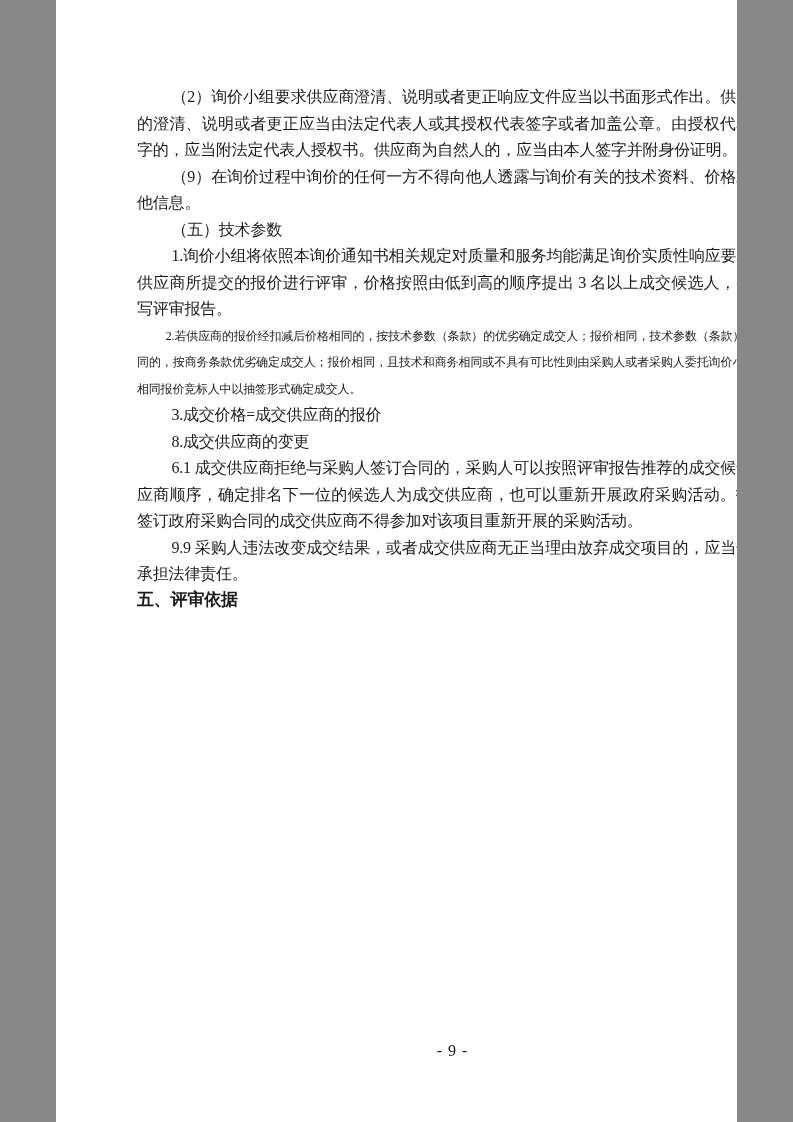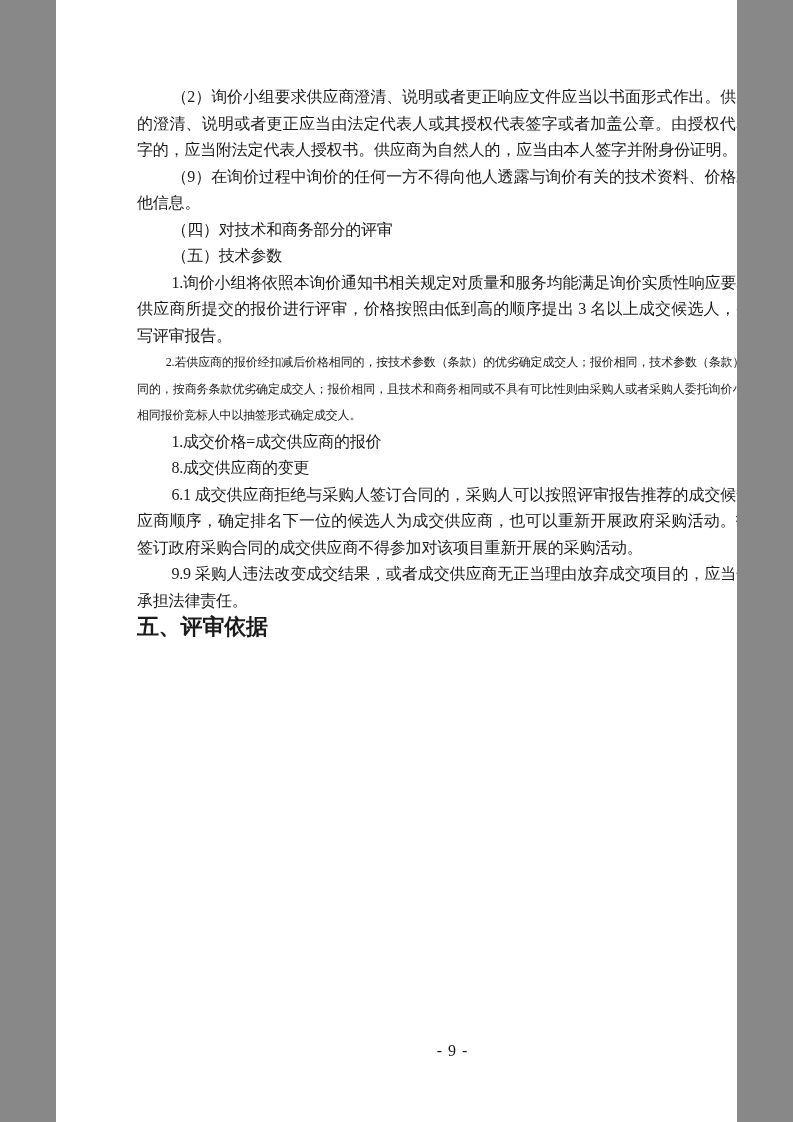--- a/index.html
+++ b/index.html
@@ -37,43 +37,43 @@
     text-indent: 2.15em;
   }
   p.condensed {
     text-indent: 2.4em;
     font-size: 12px;
     font-family: "Liberation Serif", "DejaVu Serif", serif;
   }
   p.heading {
     text-indent: 0;
     font-weight: bold;
-    font-size: 22px;
+    font-size: 17px;
+    font-family: Liberation Mono, monospace;
   }
   .page-footer {
     position: absolute;
     top: 1042px;
     left: 0;
     width: 793px;
     text-align: center;
     font-size: 16px;
     letter-spacing: 1px;
   }
 </style>
 </head>
 <body>
 
 <div class="page">
   <div class="doc-body">
       <p class="body">（2）询价小组要求供应商澄清、说明或者更正响应文件应当以书面形式作出。供应商的澄清、说明或者更正应当由法定代表人或其授权代表签字或者加盖公章。由授权代表签字的，应当附法定代表人授权书。供应商为自然人的，应当由本人签字并附身份证明。</p>
       <p class="body">（9）在询价过程中询价的任何一方不得向他人透露与询价有关的技术资料、价格或其他信息。</p>
-      <p class="body">（四）对技术和商务部分的评审</p>
       <p class="body">（五）技术参数</p>
       <p class="body">1.询价小组将依照本询价通知书相关规定对质量和服务均能满足询价实质性响应要求的供应商所提交的报价进行评审，价格按照由低到高的顺序提出 3 名以上成交候选人，并编写评审报告。</p>
       <p class="condensed">2.若供应商的报价经扣减后价格相同的，按技术参数（条款）的优劣确定成交人；报价相同，技术参数（条款）也相同的，按商务条款优劣确定成交人；报价相同，且技术和商务相同或不具有可比性则由采购人或者采购人委托询价小组在相同报价竞标人中以抽签形式确定成交人。</p>
-      <p class="body">1.成交价格=成交供应商的报价</p>
+      <p class="body">3.成交价格=成交供应商的报价</p>
       <p class="body">8.成交供应商的变更</p>
       <p class="body">6.1 成交供应商拒绝与采购人签订合同的，采购人可以按照评审报告推荐的成交候选供应商顺序，确定排名下一位的候选人为成交供应商，也可以重新开展政府采购活动。拒绝签订政府采购合同的成交供应商不得参加对该项目重新开展的采购活动。</p>
       <p class="body">9.9 采购人违法改变成交结果，或者成交供应商无正当理由放弃成交项目的，应当依法承担法律责任。</p>
       <p class="heading">五、评审依据</p>
     </div>
   <div class="page-footer">- 9 -</div>
 </div>
 
 </body></html>

